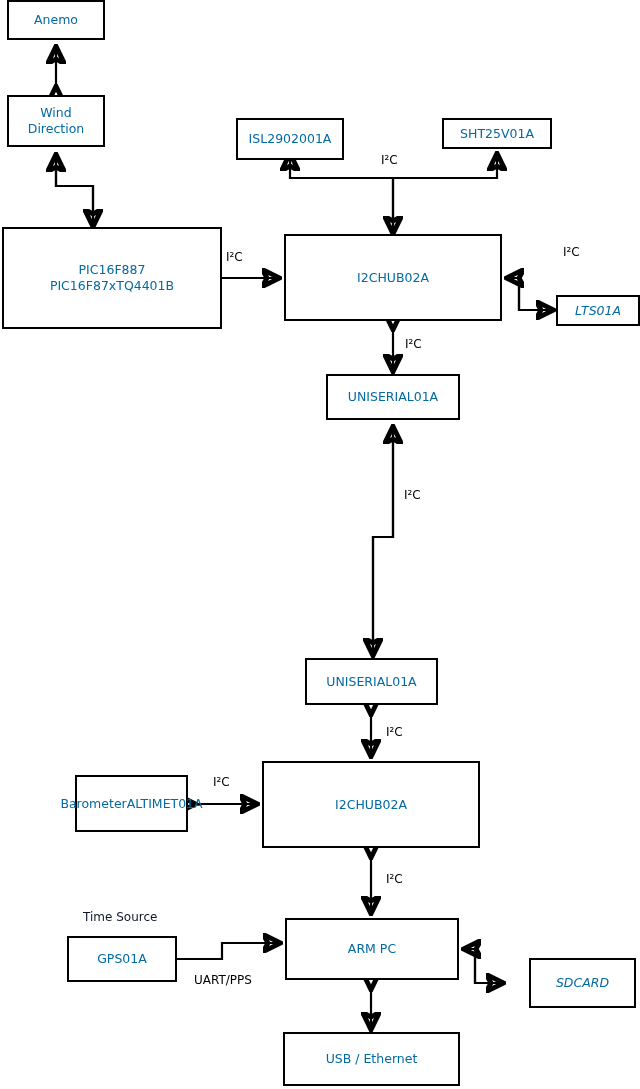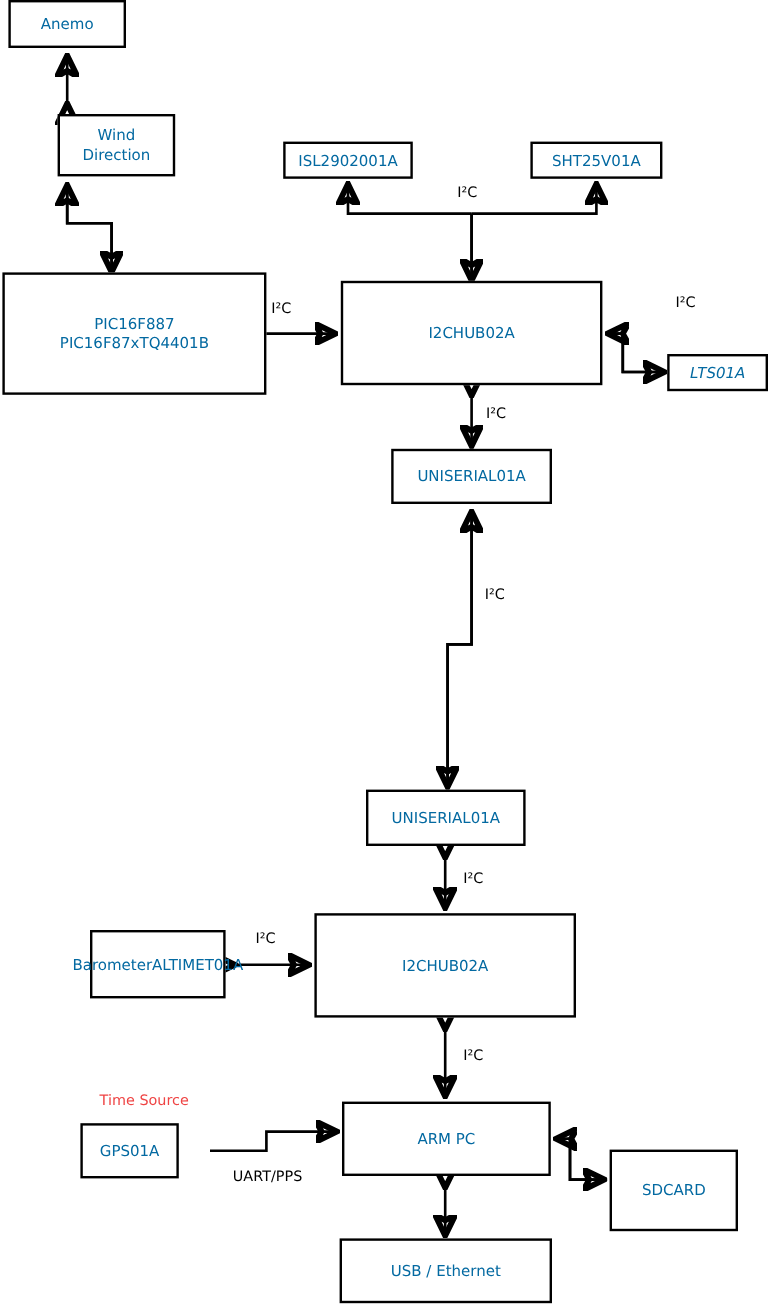--- a/index.html
+++ b/index.html
@@ -35,21 +35,21 @@
     position: absolute;
     color: #000000;
     font-size: 12px;
     line-height: 1;
     white-space: nowrap;
     z-index: 4;
     background: transparent;
   }
   .free-label {
     position: absolute;
-    color: #ef4444;
+    color: #0f172a;
     font-size: 12px;
     line-height: 1;
     white-space: nowrap;
     z-index: 4;
   }
   svg.wires {
     position: absolute;
     left: 0; top: 0;
     width: 640px;
     height: 1089px;
@@ -107,31 +107,31 @@
     <path d="M506,983 L475,983 L475,949 L465,949" marker-end="url(#ah)"></path>
     <path d="M465,949 L475,949 L475,983 L502,983" marker-end="url(#ah)"></path>
 
     <line x1="371" y1="988" x2="371" y2="1028" marker-end="url(#ah)" marker-start="url(#ah)"></line>
   </svg>
 
   <div class="node" style="left:7px; top:0px; width:98px; height:40px;">
     <span class="label-line">Anemo</span>
   </div>
 
-  <div class="node" style="left:7px; top:95px; width:98px; height:52px; flex-direction:column;margin-left:41px;">
+  <div class="node" style="left:7px; top:95px; width:98px; height:52px; flex-direction:column;">
     <span class="label-line">Wind</span>
     <span class="label-line">Direction</span>
   </div>
 
   <div class="node" style="left:2px; top:227px; width:220px; height:102px; flex-direction:column;">
     <span class="label-line">PIC16F887</span>
     <span class="label-line">PIC16F87xTQ4401B</span>
   </div>
 
-  <div class="node" style="left:236px; top:118px; width:108px; height:31px;">
+  <div class="node" style="left:236px; top:118px; width:108px; height:42px;">
     <span class="label-line">ISL2902001A</span>
   </div>
 
   <div class="node" style="left:442px; top:118px; width:110px; height:31px;">
     <span class="label-line">SHT25V01A</span>
   </div>
 
   <div class="node" style="left:284px; top:234px; width:218px; height:87px;">
     <span class="label-line">I2CHUB02A</span>
   </div>
@@ -150,29 +150,29 @@
 
   <div class="node" style="left:75px; top:775px; width:113px; height:57px; ">
     <span class="label-line">Barometer</span>
     <span class="label-line">ALTIMET01A</span>
   </div>
 
   <div class="node" style="left:262px; top:761px; width:218px; height:87px;">
     <span class="label-line">I2CHUB02A</span>
   </div>
 
-  <div class="node" style="left:67px; top:936px; width:82px; height:46px;">
+  <div class="node" style="left:67px; top:936px; width:110px; height:46px;">
     <span class="label-line">GPS01A</span>
   </div>
 
   <div class="node" style="left:285px; top:918px; width:174px; height:62px;">
     <span class="label-line">ARM PC</span>
   </div>
 
-  <div class="node" style="left:508px; top:958px; width:107px; height:68px;">
+  <div class="node" style="left:529px; top:958px; width:107px; height:50px;font-style:italic;">
     <span class="label-line">SDCARD</span>
   </div>
 
   <div class="node" style="left:283px; top:1032px; width:177px; height:54px;">
     <span class="label-line">USB / Ethernet</span>
   </div>
 
   <div class="edge-label" style="left:381px; top:154px;">I²C</div>
 
   <div class="edge-label" style="left:226px; top:251px;">I²C</div>

